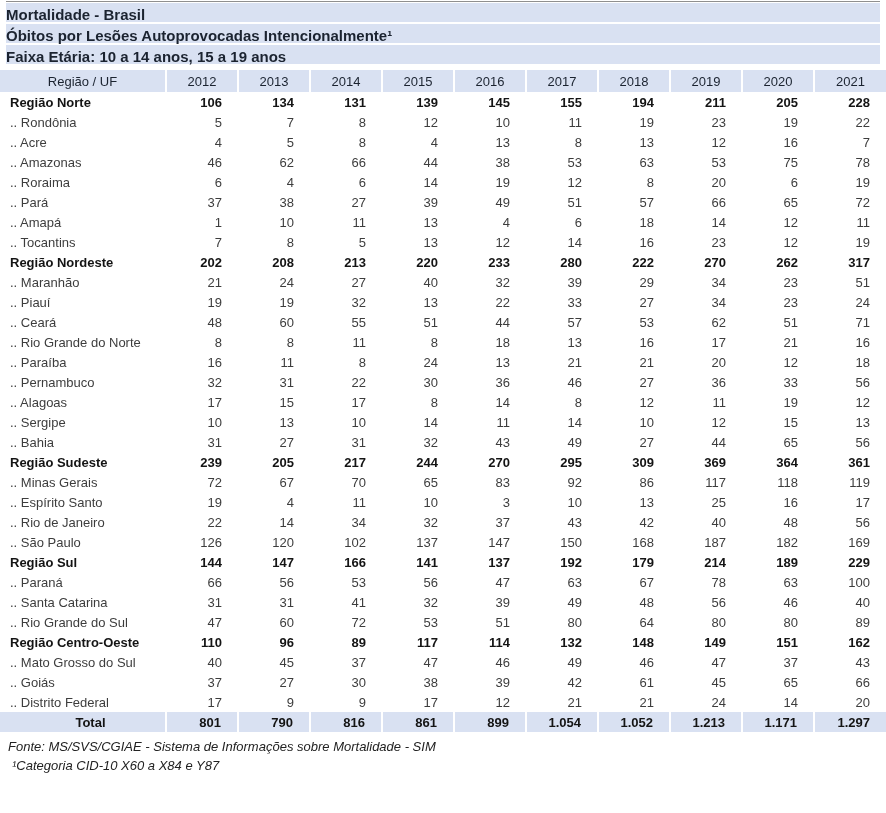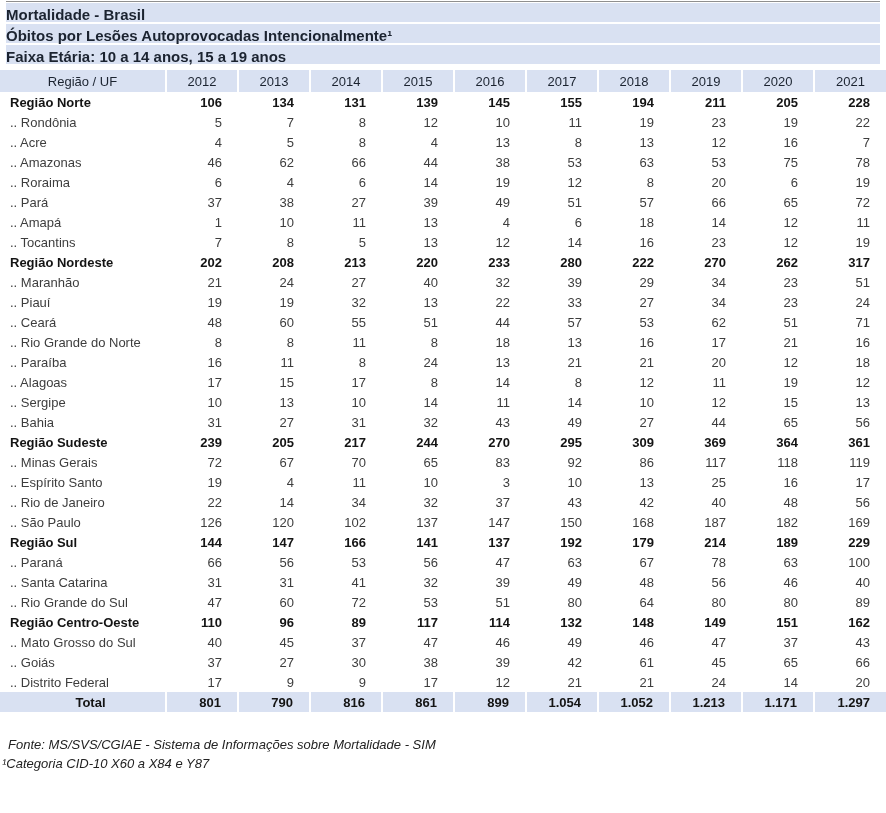--- a/index.html
+++ b/index.html
@@ -35,23 +35,23 @@
     background:var(--band-bg);font-weight:400;height:22px;
     color:var(--title-text);text-align:center;
   }
   th.year-h{border-left:2px solid var(--separator);}
   td.label-cell{text-align:left;padding-left:10px;color:var(--body-text);}
   td.value-cell{text-align:right;padding-right:16px;color:var(--body-text);}
   tr.row-region td{font-weight:700;color:var(--bold-text);}
   tr.row-total td{font-weight:700;background:var(--band-bg);color:var(--bold-text);}
   tr.row-total td.label-cell{text-align:center;padding-left:16px;}
   tr.row-total td.value-cell{border-left:2px solid var(--separator);}
-  .footnotes{margin-top:23px;font-style:italic;font-size:13px;color:#222222;}
+  .footnotes{margin-top:5px;font-style:italic;font-size:13px;color:#222222;}
   .footnotes .src-line{padding-left:8px;height:19px;line-height:19px;}
-  .footnotes .cid-line{padding-left:2px;height:19px;line-height:19px;}
+  .footnotes .cid-line{padding-left:12px;height:19px;line-height:19px;}
 </style>
 </head>
 <body>
 
 <div class="page">
 
   <div class="title-block">
     <div class="title-row">Mortalidade - Brasil</div>
     <div class="title-row">Óbitos por Lesões Autoprovocadas Intencionalmente¹</div>
     <div class="title-row">Faixa Etária: 10 a 14 anos, 15 a 19 anos</div>
@@ -263,20 +263,33 @@
           <td class="value-cell">8</td>
           <td class="value-cell">24</td>
           <td class="value-cell">13</td>
           <td class="value-cell">21</td>
           <td class="value-cell">21</td>
           <td class="value-cell">20</td>
           <td class="value-cell">12</td>
           <td class="value-cell">18</td>
         </tr>
         <tr class="row-state">
+          <td class="label-cell">.. Pernambuco</td>
+          <td class="value-cell">32</td>
+          <td class="value-cell">31</td>
+          <td class="value-cell">22</td>
+          <td class="value-cell">30</td>
+          <td class="value-cell">36</td>
+          <td class="value-cell">46</td>
+          <td class="value-cell">27</td>
+          <td class="value-cell">36</td>
+          <td class="value-cell">33</td>
+          <td class="value-cell">56</td>
+        </tr>
+        <tr class="row-state">
           <td class="label-cell">.. Alagoas</td>
           <td class="value-cell">17</td>
           <td class="value-cell">15</td>
           <td class="value-cell">17</td>
           <td class="value-cell">8</td>
           <td class="value-cell">14</td>
           <td class="value-cell">8</td>
           <td class="value-cell">12</td>
           <td class="value-cell">11</td>
           <td class="value-cell">19</td>

